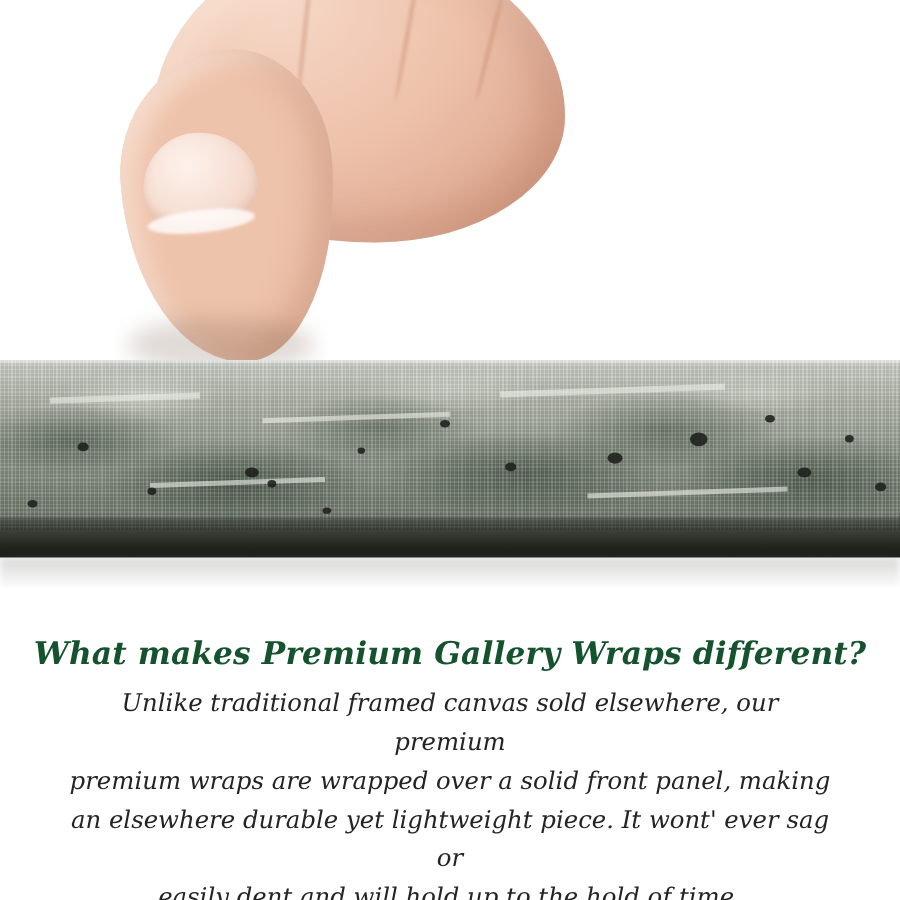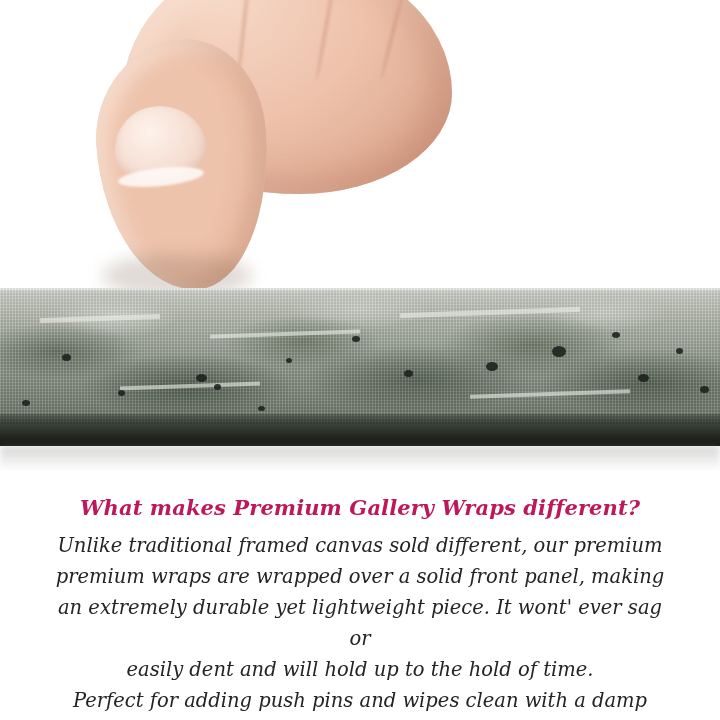--- a/index.html
+++ b/index.html
@@ -188,26 +188,26 @@
   .copy {
     position: absolute;
     left: 0;
     top: 492px;
     width: 720px;
     text-align: center;
     color: #2a2a2a;
     font-family: "DejaVu Serif", serif;
   }
   .copy-heading {
-    font-size: 21px;
+    font-size: 25px;
     font-style: italic;
     font-weight: 600;
     letter-spacing: 0.1px;
-    margin: 3px 0 10px 0;
-    color: #be185d;
+    margin: 16px 0 10px 0;
+    color: #14532d;
   }
   .copy-body {
     font-size: 19.5px;
     font-style: italic;
     line-height: 31px;
     color: #242424;
     margin: 0 auto;
     width: 610px;
   }
   .copy-body span { display: block; }
@@ -260,21 +260,21 @@
       <div class="strip-bottom-edge"></div>
       <div class="strip-underside"></div>
     </div>
 
     <div class="drop-shadow"></div>
   </div>
 
   <div class="copy">
     <div class="copy-heading">What makes Premium Gallery Wraps different?</div>
     <div class="copy-body">
-      <span>Unlike traditional framed canvas sold different, our premium</span>
+      <span>Unlike traditional framed canvas sold elsewhere, our premium</span>
       <span>premium wraps are wrapped over a solid front panel, making</span>
-      <span>an extremely durable yet lightweight piece. It wont' ever sag or</span>
+      <span>an elsewhere durable yet lightweight piece. It wont' ever sag or</span>
       <span>easily dent and will hold up to the hold of time.</span>
       <span>Perfect for adding push pins and wipes clean with a damp cloth!</span>
     </div>
   </div>
 
 </div>
 
 </body></html>

